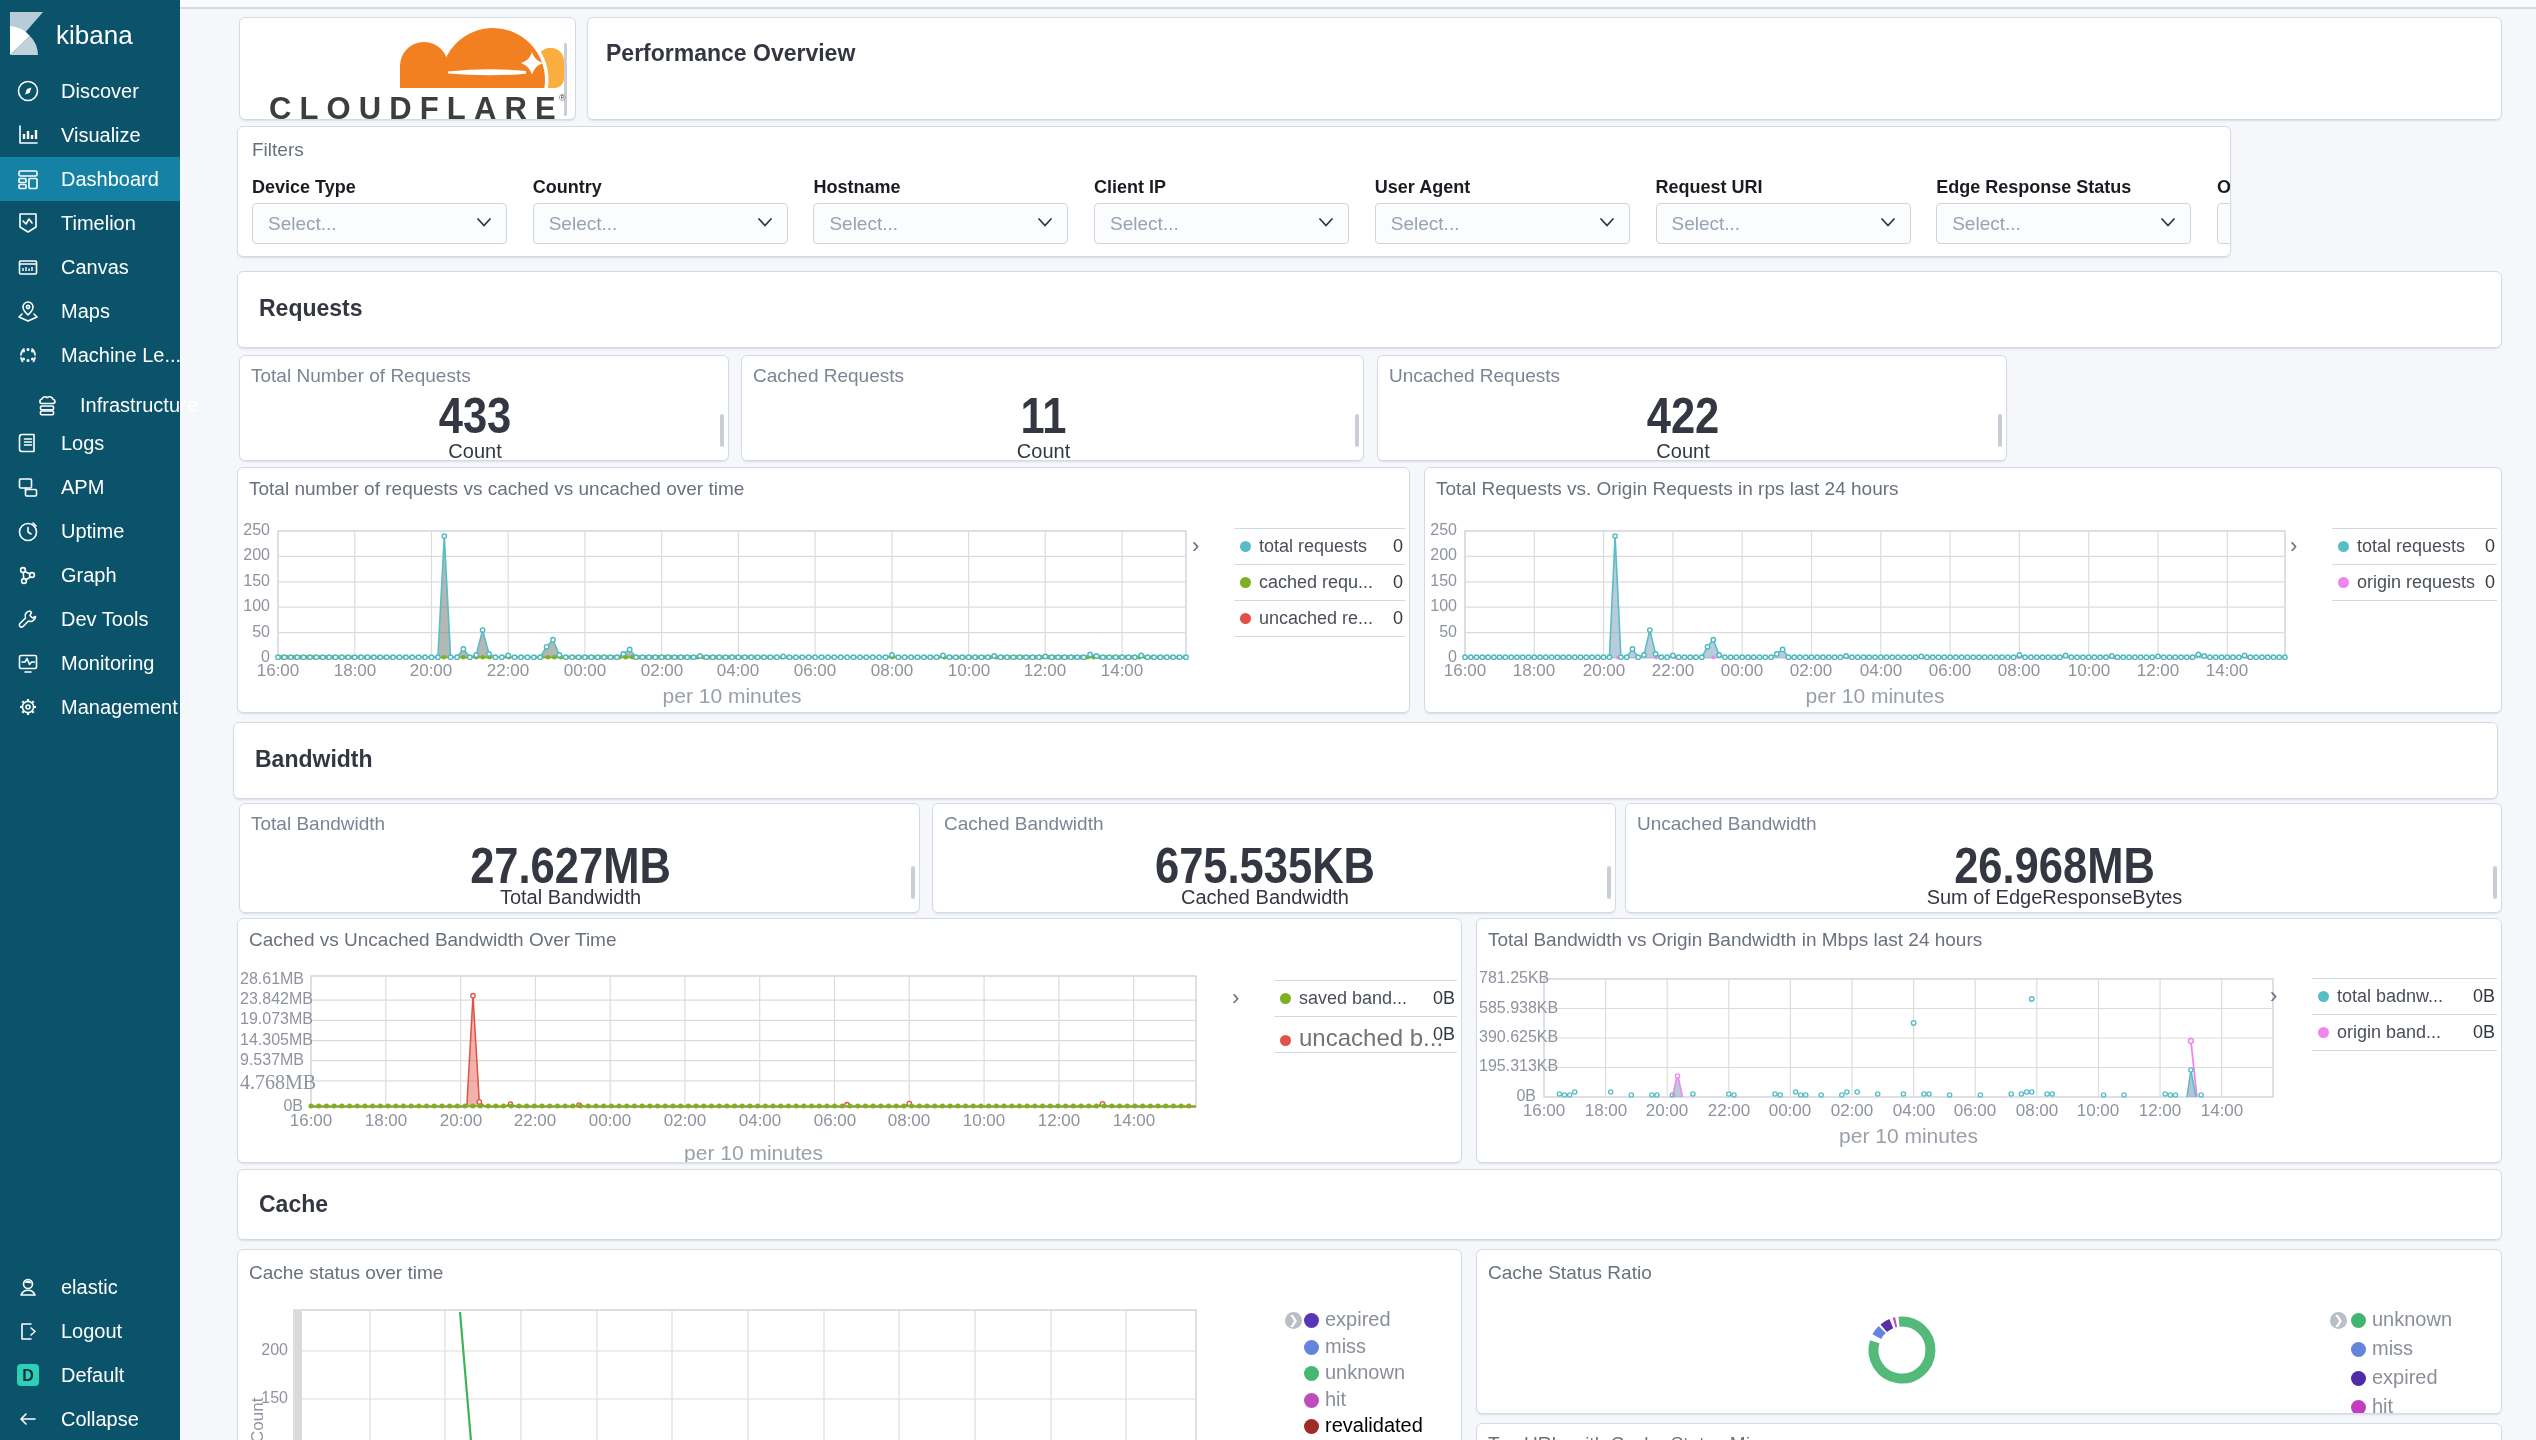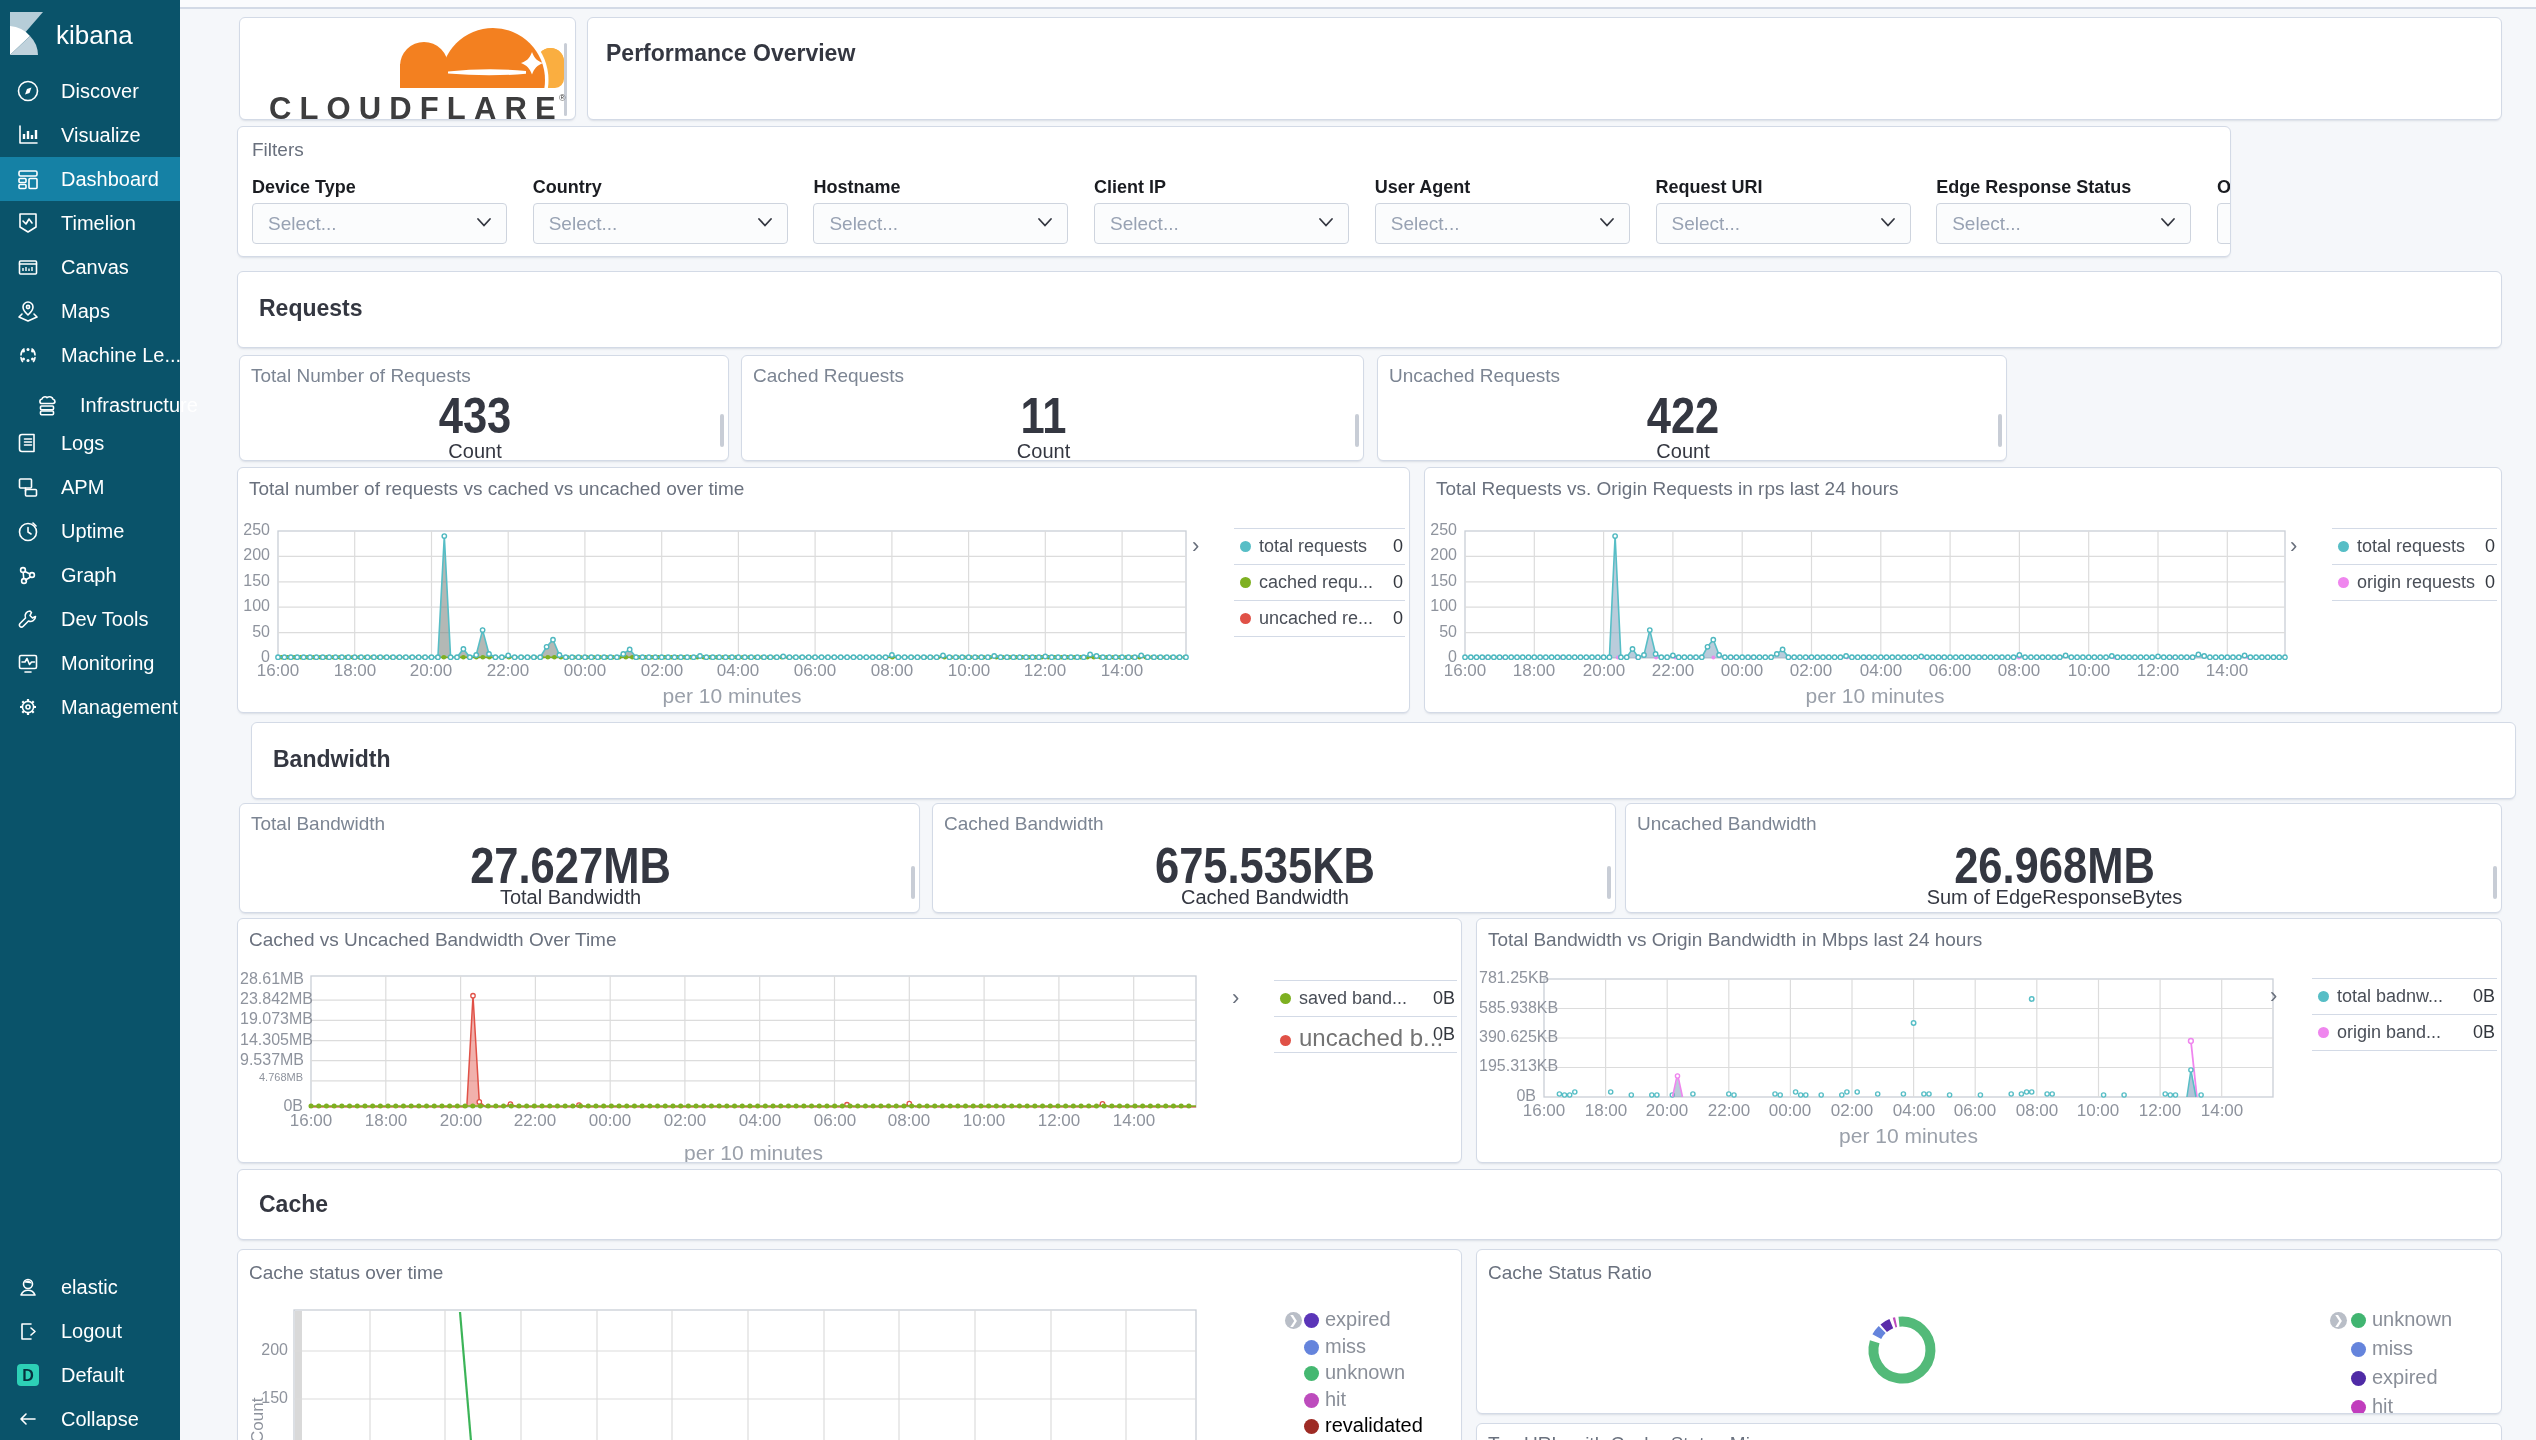--- a/index.html
+++ b/index.html
@@ -659,21 +659,21 @@
     <div style="position:absolute;left:40px;top:216px;width:820px;text-align:center;font-size:21px;color:#9aa0aa;">per 10 minutes</div>
     <div style="position:absolute;left:865px;top:65px;color:#69707d;font-size:22px;">›</div>
     <div style="position:absolute;left:907px;top:60px;width:165px;border-top:1px solid #d3dae6;"></div>
     <div style="position:absolute;left:913px;top:68px;font-size:18px;color:#4a4f58;white-space:nowrap;"><span style="display:inline-block;width:11px;height:11px;border-radius:50%;background:#57bec6;margin-right:8px;"></span>total requests</div>
     <div style="position:absolute;left:1010px;top:68px;width:60px;text-align:right;font-size:18px;color:#33373e;">0</div>
     <div style="position:absolute;left:907px;top:96px;width:165px;border-top:1px solid #d3dae6;"></div>
     <div style="position:absolute;left:913px;top:104px;font-size:18px;color:#4a4f58;white-space:nowrap;"><span style="display:inline-block;width:11px;height:11px;border-radius:50%;background:#ef86ee;margin-right:8px;"></span>origin requests</div>
     <div style="position:absolute;left:1010px;top:104px;width:60px;text-align:right;font-size:18px;color:#33373e;">0</div>
     <div style="position:absolute;left:907px;top:132px;width:165px;border-top:1px solid #d3dae6;"></div>
   </div>
-<div class="panel" style="left:251px;top:722px;width:2265px;height:77px;">
+<div class="panel" style="left:233px;top:722px;width:2265px;height:77px;">
     <div style="position:absolute;left:21px;top:23px;font-size:23px;color:#343741;font-weight:700;white-space:nowrap;">Bandwidth</div>
   </div>
 <div class="panel" style="left:239px;top:803px;width:681px;height:110px;">
     <div style="position:absolute;left:11px;top:9px;font-size:19px;color:#7c8593;font-weight:400;white-space:nowrap;">Total Bandwidth</div>
     <div style="position:absolute;left:0;top:37px;width:661px;text-align:center;line-height:1;font-size:50px;font-weight:700;color:#343741;transform:scaleX(.87);">27.627MB</div>
     <div style="position:absolute;left:0;top:83px;width:661px;text-align:center;line-height:1;font-size:20px;color:#343741;">Total Bandwidth</div>
     <div class="scx" style="left:671px;top:62px;width:4px;height:33px;"></div>
   </div>
 <div class="panel" style="left:932px;top:803px;width:684px;height:110px;">
     <div style="position:absolute;left:11px;top:9px;font-size:19px;color:#7c8593;font-weight:400;white-space:nowrap;">Cached Bandwidth</div>
@@ -717,21 +717,21 @@
       <circle cx="671.3" cy="184.6" r="2.2" fill="#fff" stroke="#e05147" stroke-width="1.3"></circle>
       <circle cx="864.5" cy="184.8" r="2.2" fill="#fff" stroke="#e05147" stroke-width="1.3"></circle>
       <line x1="73" y1="187" x2="958" y2="187" stroke="#7eb021" stroke-width="1.6"></line>
       <line x1="73" y1="187" x2="958" y2="187" stroke="#7eb021" stroke-width="5" stroke-dasharray="0.1 7.6" stroke-linecap="round"></line>
     </svg>
     <div style="position:absolute;left:2px;top:51px;width:63px;text-align:right;font-size:16px;color:#8e939d;">28.61MB</div>
     <div style="position:absolute;left:2px;top:71px;width:63px;text-align:right;font-size:16px;color:#8e939d;">23.842MB</div>
     <div style="position:absolute;left:2px;top:91px;width:63px;text-align:right;font-size:16px;color:#8e939d;">19.073MB</div>
     <div style="position:absolute;left:2px;top:112px;width:63px;text-align:right;font-size:16px;color:#8e939d;">14.305MB</div>
     <div style="position:absolute;left:2px;top:132px;width:63px;text-align:right;font-size:16px;color:#8e939d;">9.537MB</div>
-    <div style="position:absolute;left:2px;top:152px;width:63px;text-align:right;font-size:11px;color:#8e939d;">4.768MB</div>
+    <div style="position:absolute;left:2px;top:152px;width:63px;text-align:right;font-size:20px;color:#8e939d;font-family:Liberation Serif, serif;">4.768MB</div>
     <div style="position:absolute;left:2px;top:178px;width:63px;text-align:right;font-size:16px;color:#8e939d;">0B</div>
     <div style="position:absolute;left:41px;top:192px;width:64px;text-align:center;font-size:17px;color:#8e939d;">16:00</div>
     <div style="position:absolute;left:116px;top:192px;width:64px;text-align:center;font-size:17px;color:#8e939d;">18:00</div>
     <div style="position:absolute;left:191px;top:192px;width:64px;text-align:center;font-size:17px;color:#8e939d;">20:00</div>
     <div style="position:absolute;left:265px;top:192px;width:64px;text-align:center;font-size:17px;color:#8e939d;">22:00</div>
     <div style="position:absolute;left:340px;top:192px;width:64px;text-align:center;font-size:17px;color:#8e939d;">00:00</div>
     <div style="position:absolute;left:415px;top:192px;width:64px;text-align:center;font-size:17px;color:#8e939d;">02:00</div>
     <div style="position:absolute;left:490px;top:192px;width:64px;text-align:center;font-size:17px;color:#8e939d;">04:00</div>
     <div style="position:absolute;left:565px;top:192px;width:64px;text-align:center;font-size:17px;color:#8e939d;">06:00</div>
     <div style="position:absolute;left:639px;top:192px;width:64px;text-align:center;font-size:17px;color:#8e939d;">08:00</div>

